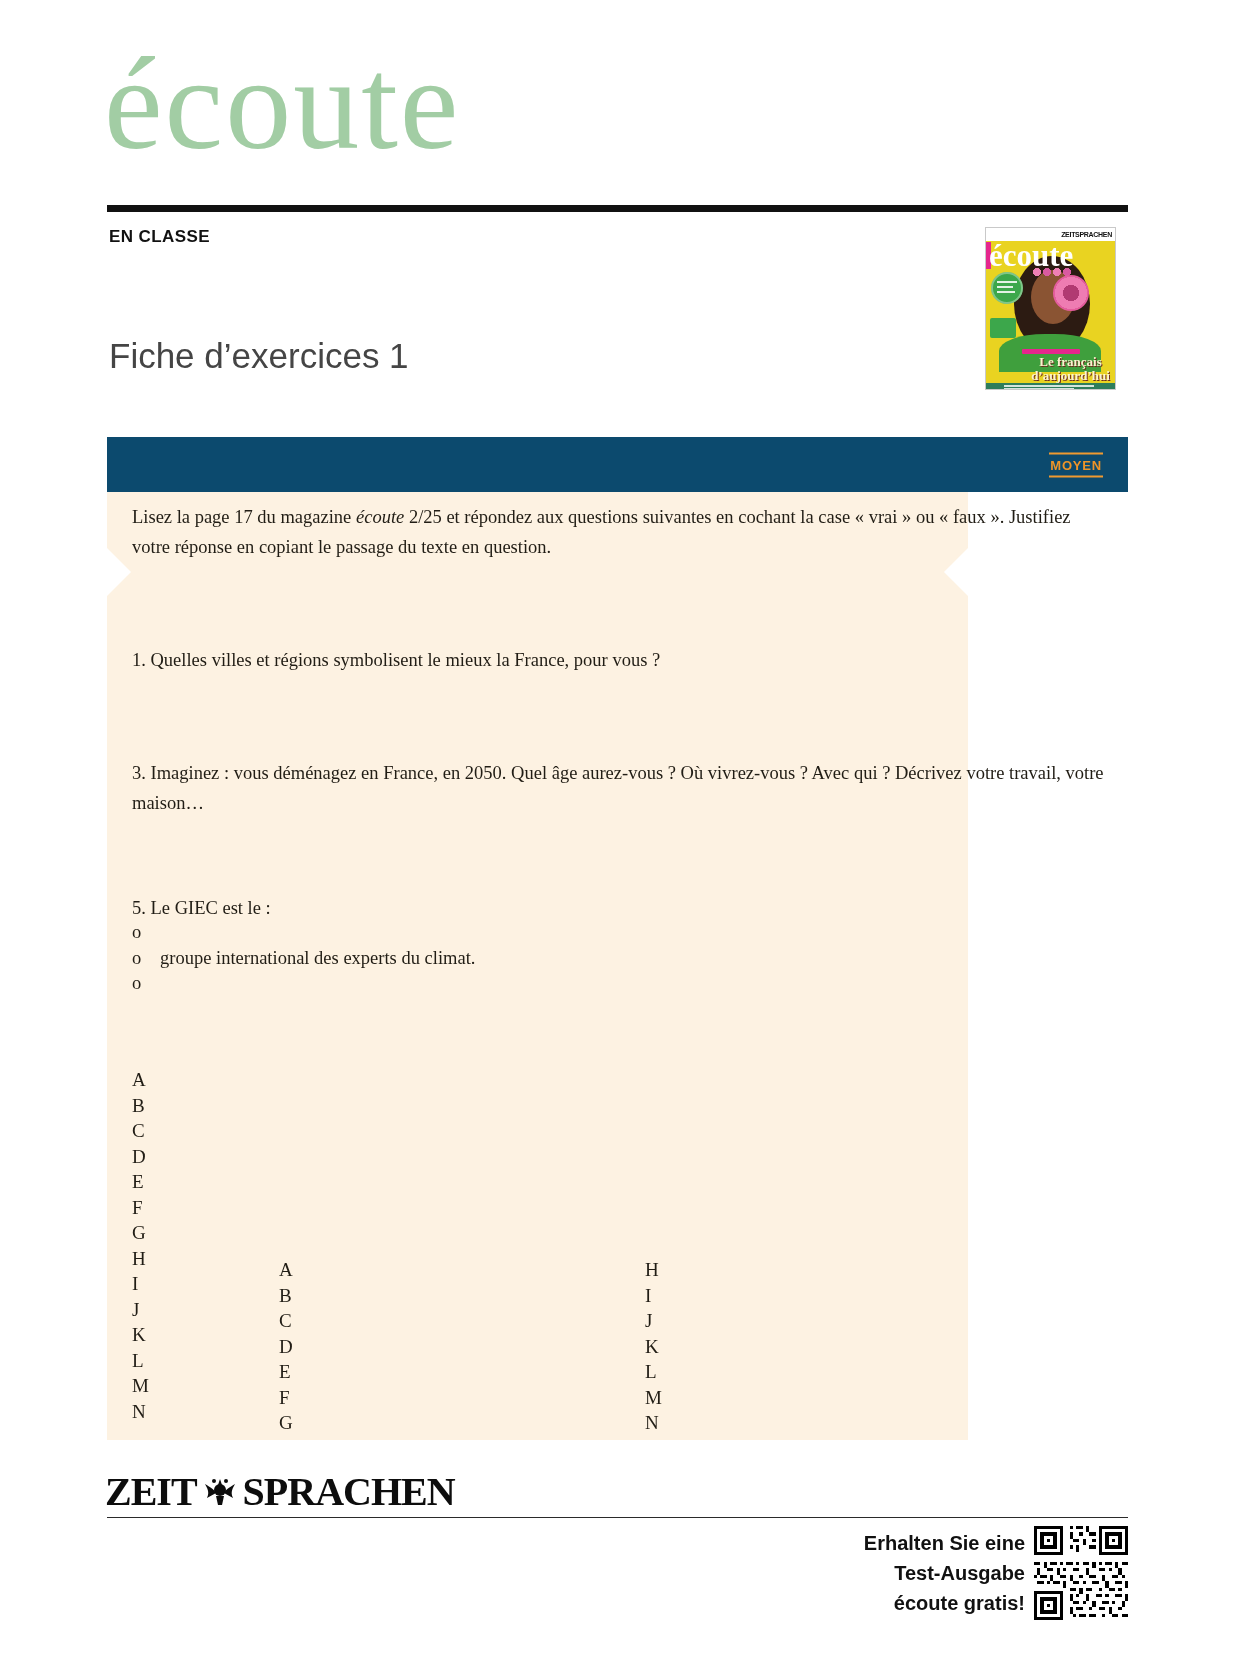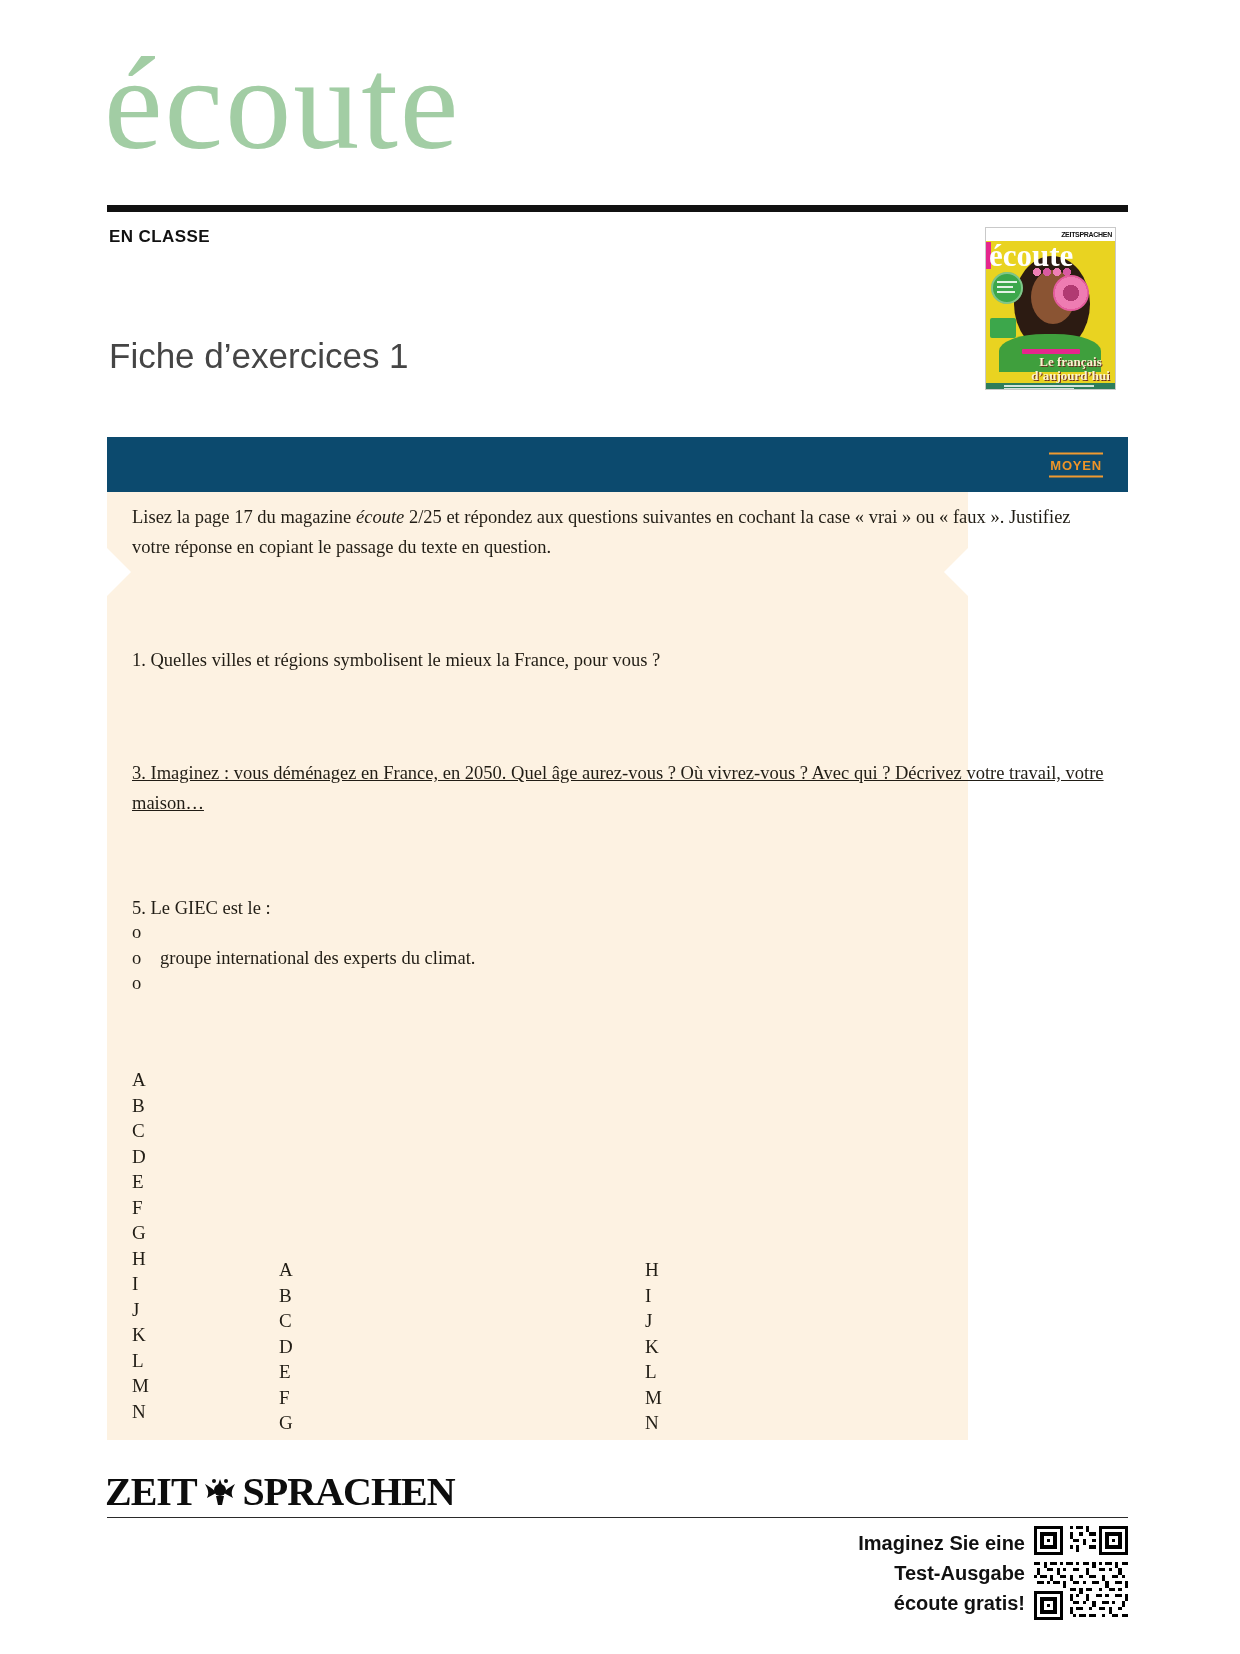--- a/index.html
+++ b/index.html
@@ -59,21 +59,21 @@
   
   .sheet{position:absolute;left:107px;top:492px;width:861px;height:948px;background:#fdf2e2;
         font-family:"Liberation Serif",serif;color:#211d15;}
   .notch{position:absolute;width:34px;height:34px;background:#ffffff;transform:rotate(45deg);}
   .notch.left{left:-17px;top:63px;}
   .notch.right{right:-17px;top:63px;}
   .ws-text{position:absolute;left:25px;width:978px;font-size:18.5px;line-height:30px;}
   .intro{top:10px;}
   .q1{top:126px;margin-top:27px;}
   .q2{top:196px;}
-  .q3{top:266px;text-decoration:underline;}
+  .q3{top:266px;}
   .q4{top:374px;}
   .q5{top:401px;}
   .options{position:absolute;left:25px;top:428px;width:978px;font-size:18.5px;line-height:25.5px;}
   .option{display:flex;}
   .option .bullet{width:28px;flex:0 0 28px;}
   .letter-col{position:absolute;font-size:19px;line-height:25.5px;}
   .letter-col span{display:block;}
   .col1{left:25px;top:575px;}
   .col2{left:172px;top:765px;}
   .col3{left:538px;top:765px;}
@@ -201,21 +201,21 @@
         <path d="M32 8 C26 12 23 13 21 17 L30 22 C27 16 30 12 32 8 Z" fill="#0d0d0d"></path>
         <path d="M13 20 L21 20 L19 29 L15 29 Z" fill="#0d0d0d"></path>
         <circle cx="11" cy="5" r="2" fill="#0d0d0d"></circle>
         <circle cx="23" cy="5" r="2" fill="#0d0d0d"></circle>
       </svg>
     </span>
     <span>SPRACHEN</span>
   </div>
 
   <div class="promo">
-    <div>Imaginez Sie eine</div>
+    <div>Erhalten Sie eine</div>
     <div>Test-Ausgabe</div>
     <div>écoute gratis!</div>
   </div>
 
   <div class="qr">
     <svg width="94" height="94" viewBox="0 0 29 29" shape-rendering="crispEdges">
       <rect width="29" height="29" fill="#ffffff"></rect>
 
       <rect x="0" y="0" width="9" height="9" fill="#000"></rect>
         <rect x="1" y="1" width="7" height="7" fill="#fff"></rect>

